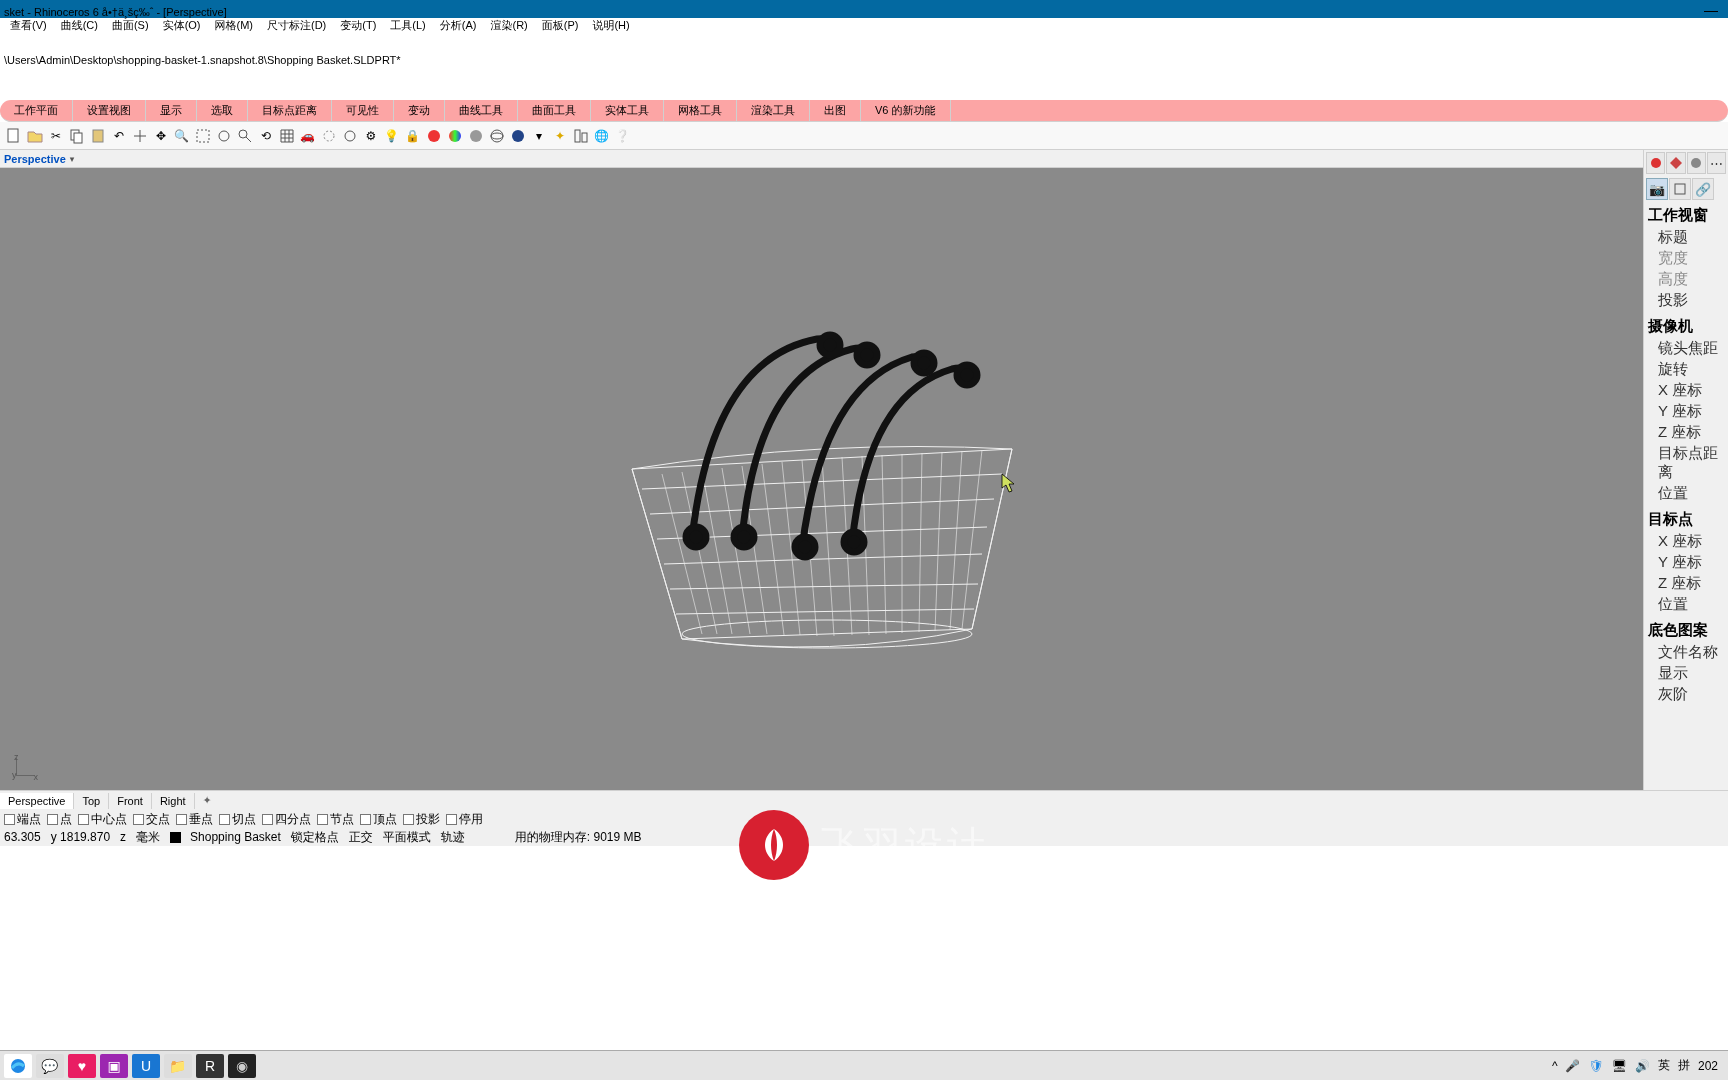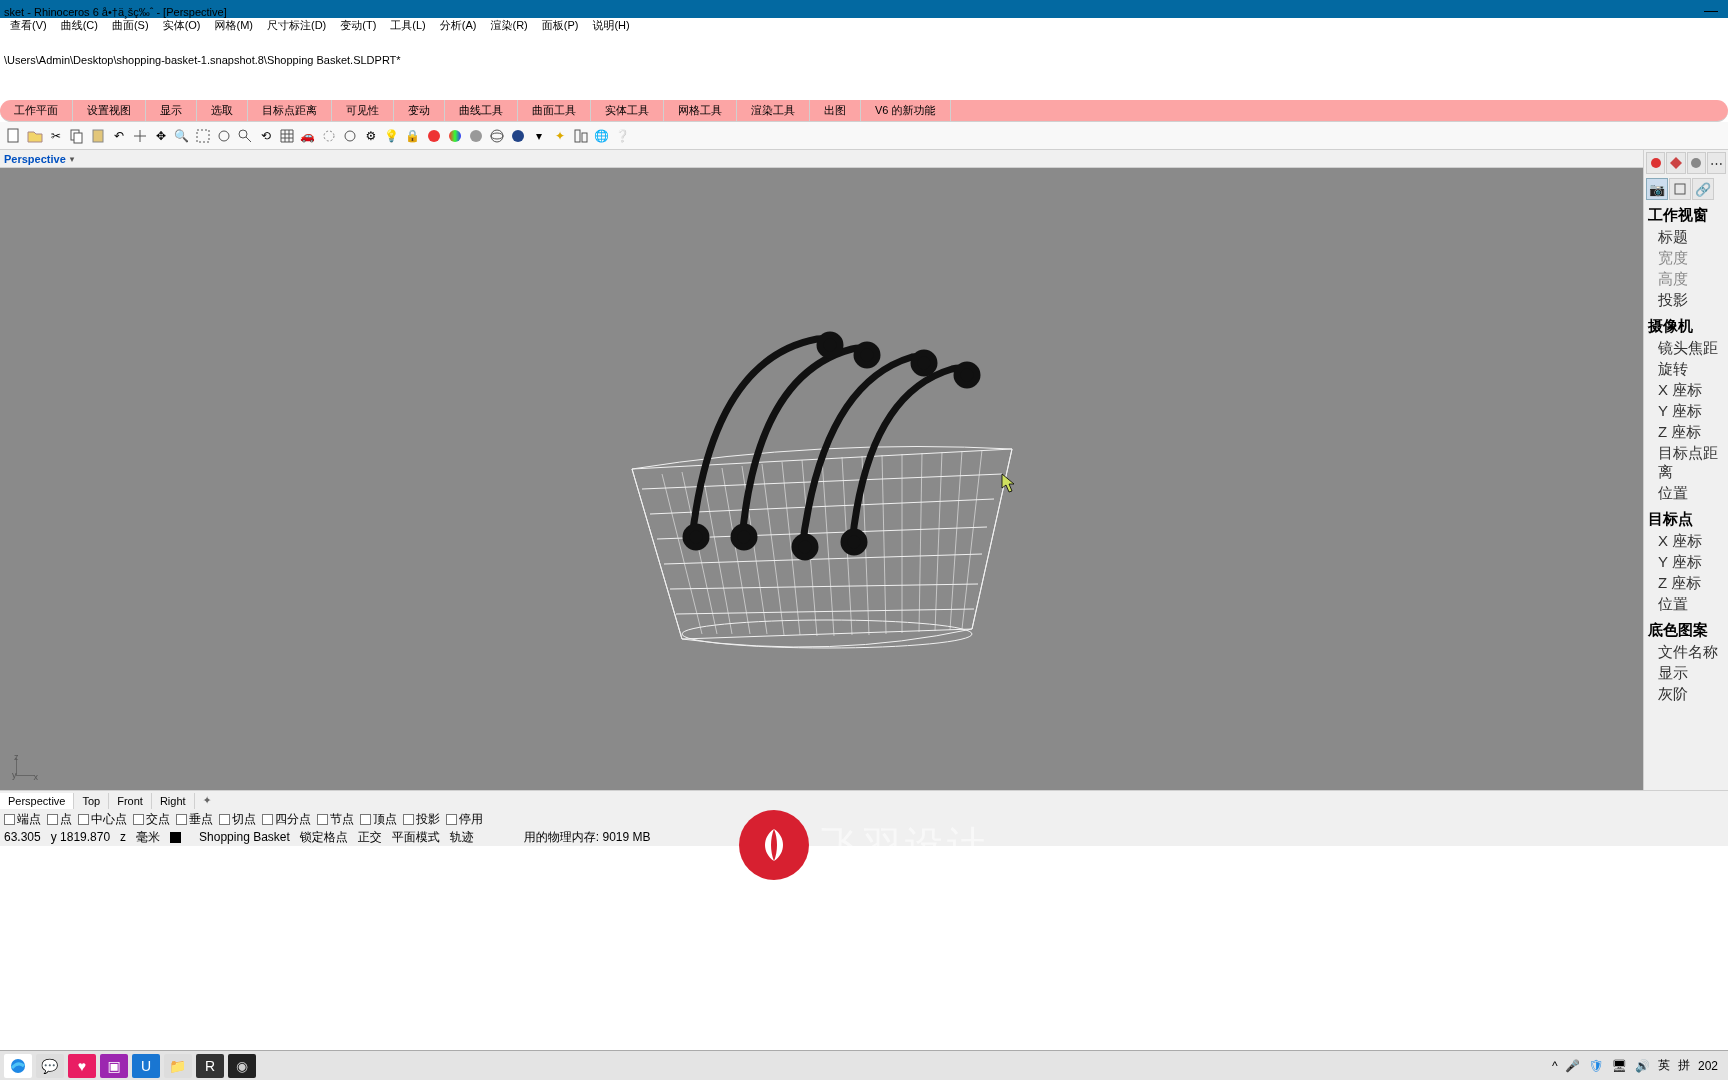--- a/index.html
+++ b/index.html
@@ -419,21 +419,21 @@
       <span class="cb"></span>
       <span>停用</span>
     </div>
 </div>
 
 <div class="status-bar">
   <span>63.305</span>
   <span>y 1819.870</span>
   <span>z</span>
   <span>毫米</span>
-  <span style="display:inline-flex;align-items:center;gap:18px">
+  <span style="display:inline-flex;align-items:center;gap:9px">
     <span style="width:11px;height:11px;background:#000;display:inline-block"></span>
     <span>Shopping Basket</span>
   </span>
   <span>锁定格点</span>
   <span>正交</span>
   <span>平面模式</span>
   <span>轨迹</span>
   <span style="margin-left:40px">用的物理内存: 9019 MB</span>
 </div>
 

